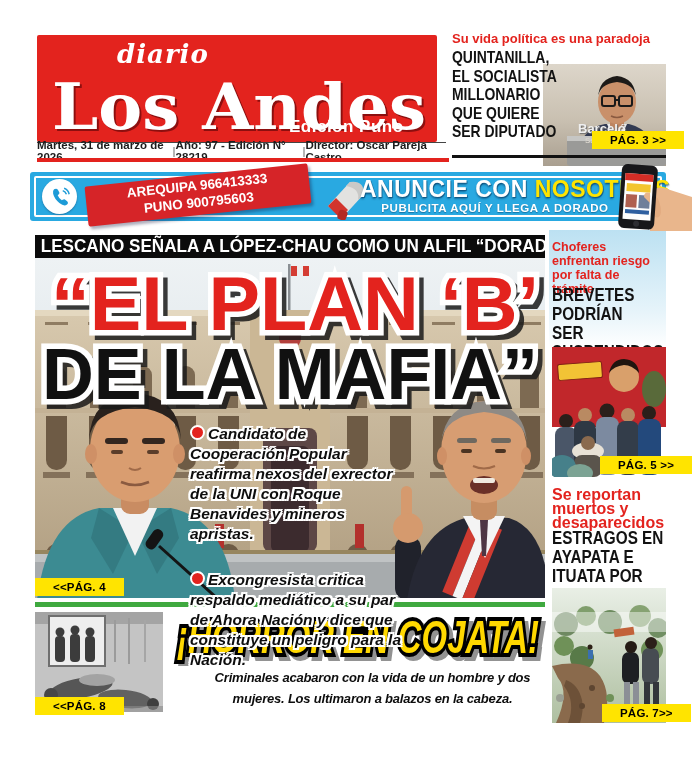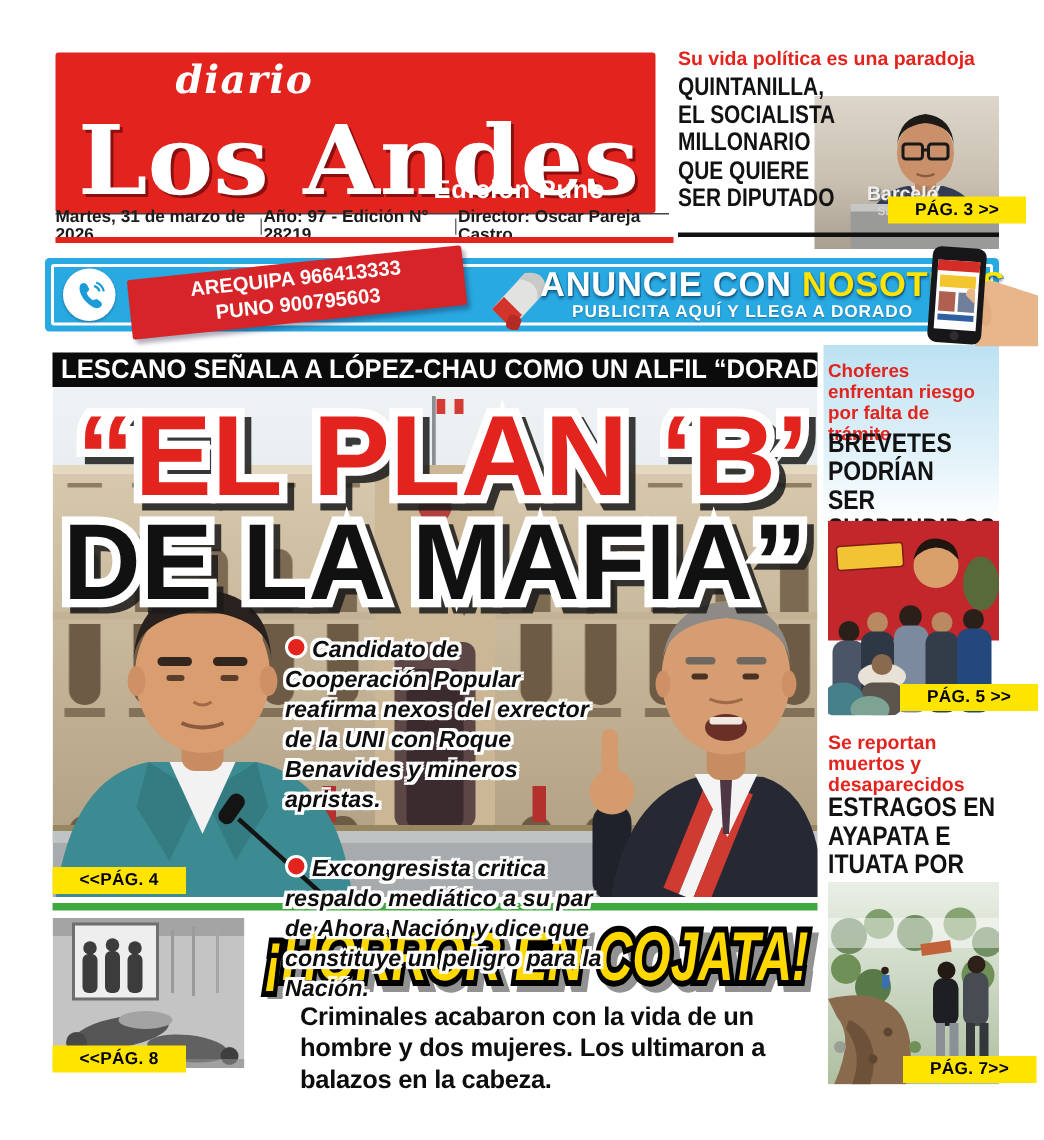--- a/index.html
+++ b/index.html
@@ -62,29 +62,29 @@
                   -2px 0 0 #fff,2px 0 0 #fff,0 2px 0 #fff,0 -2px 0 #fff;}
   .dot{display:inline-block;width:11px;height:11px;border-radius:50%;background:#e3231e;
       border:2px solid #fff;vertical-align:-1px;margin-right:3px;}
   #ms-badge{left:35px;top:578px;z-index:5;}
   #green-rule{left:35px;top:602px;width:510px;height:5px;background:#3fa93f;}
 
   
   #cr-illo{left:35px;top:612px;width:128px;height:100px;overflow:hidden;}
   #cr-badge{left:35px;top:697px;z-index:5;}
   #cr-headline{left:166px;top:610px;z-index:3;}
-  #cr-deck{left:200px;top:667px;width:345px;text-align:left;font-size:17px;font-weight:bold;
-      color:#0d0d0d;line-height:21px;letter-spacing:-.2px;}
+  #cr-deck{left:200px;top:667px;width:345px;text-align:center;font-size:13px;font-weight:bold;
+      font-style:italic;color:#0d0d0d;line-height:21px;letter-spacing:-.2px;}
 
   
   #sb1-bg{left:549px;top:230px;width:117px;height:118px;
       background:linear-gradient(180deg,#bce1f2 0%,#e7f4fa 70%,#ffffff 100%);}
   #sb1-kicker{left:552px;top:240px;width:112px;font-size:12.5px;font-weight:bold;color:#e3231e;line-height:14px;}
   #sb1-headline{left:552px;top:286px;}
-  #sb2-kicker{left:552px;top:488px;width:112px;font-size:13px;font-weight:bold;color:#e3231e;line-height:14px;}
+  #sb2-kicker{left:552px;top:488px;width:112px;font-size:16px;font-weight:bold;color:#e3231e;line-height:14px;}
   #sb2-headline{left:552px;top:529px;}
   .sb-headline div{font-size:18px;font-weight:bold;color:#121212;line-height:19px;white-space:nowrap;
       transform:scaleX(.85);transform-origin:0 50%;}
   #sb1-photo{left:552px;top:347px;width:114px;height:130px;overflow:hidden;}
   #sb2-photo{left:552px;top:588px;width:114px;height:135px;overflow:hidden;}
   #sb1-badge{left:600px;top:456px;z-index:4;}
   #sb2-badge{left:602px;top:704px;z-index:4;}
 
   .badge{display:inline-block;background:#ffe400;color:#000;font-weight:bold;font-size:11.5px;
       padding:3px 18px;white-space:nowrap;letter-spacing:.2px;}

